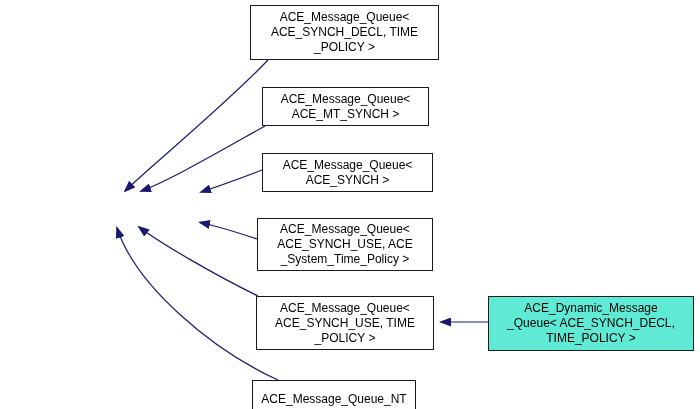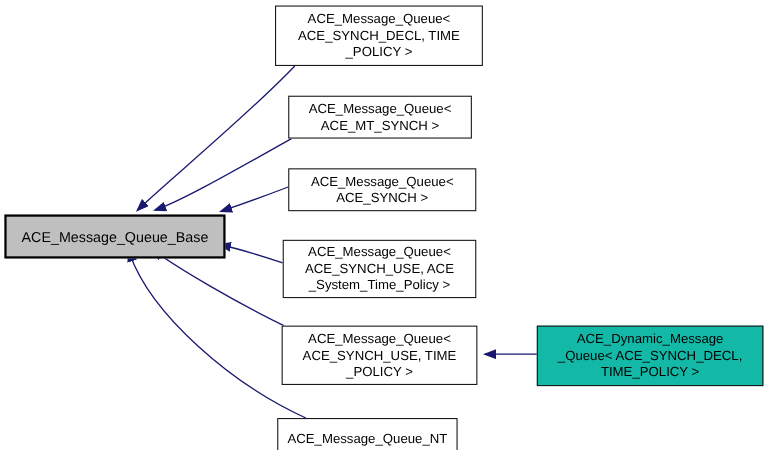--- a/index.html
+++ b/index.html
@@ -58,39 +58,38 @@
     </defs>
     <path class="edge" d="M268,60 C 225,105 152,165 125,191" marker-end="url(#arrow)" stroke="#191970"></path>
     <path class="edge" d="M265,126 C 222,150 167,182 141,191" marker-end="url(#arrow)" stroke="#191970"></path>
     <path class="edge" d="M262,170 Q 228,183 201,192" marker-end="url(#arrow)" stroke="#191970"></path>
     <path class="edge" d="M257,239 C 233,231 217,226 200,222.5" marker-end="url(#arrow)" stroke="#191970"></path>
     <path class="edge" d="M258,296 C 215,275 160,243 139,227" marker-end="url(#arrow)" stroke="#191970"></path>
     <path class="edge" d="M278,380 C 212,350 136,286 117,228" marker-end="url(#arrow)" stroke="#191970"></path>
     <path class="edge" d="M488,322 L441,322" marker-end="url(#arrow)" stroke="#191970"></path>
   </svg>
 
-  <div class="node node--base" id="node-base" style="background-color: rgb(191, 191, 191);">ACE_Message_Queue_Base</div>
 
   <div class="node" id="node-n1" style="background-color: rgb(255, 255, 255);">ACE_Message_Queue&lt;
 ACE_SYNCH_DECL, TIME
 _POLICY &gt;</div>
 
   <div class="node" id="node-n2" style="background-color: rgb(255, 255, 255);">ACE_Message_Queue&lt;
 ACE_MT_SYNCH &gt;</div>
 
   <div class="node" id="node-n3" style="background-color: rgb(255, 255, 255);">ACE_Message_Queue&lt;
 ACE_SYNCH &gt;</div>
 
   <div class="node" id="node-n4" style="background-color: rgb(255, 255, 255);">ACE_Message_Queue&lt;
 ACE_SYNCH_USE, ACE
 _System_Time_Policy &gt;</div>
 
   <div class="node" id="node-n5" style="background-color: rgb(255, 255, 255);">ACE_Message_Queue&lt;
 ACE_SYNCH_USE, TIME
 _POLICY &gt;</div>
 
-  <div class="node" id="node-n6" style="background-color: #14b8a6;">ACE_Dynamic_Message
+  <div class="node" id="node-n6" style="background-color: #5eead4;">ACE_Dynamic_Message
 _Queue&lt; ACE_SYNCH_DECL,
 TIME_POLICY &gt;</div>
 
   <div class="node" id="node-n7" style="background-color: rgb(255, 255, 255);">ACE_Message_Queue_NT</div>
 
 </div>
 
 </body></html>

